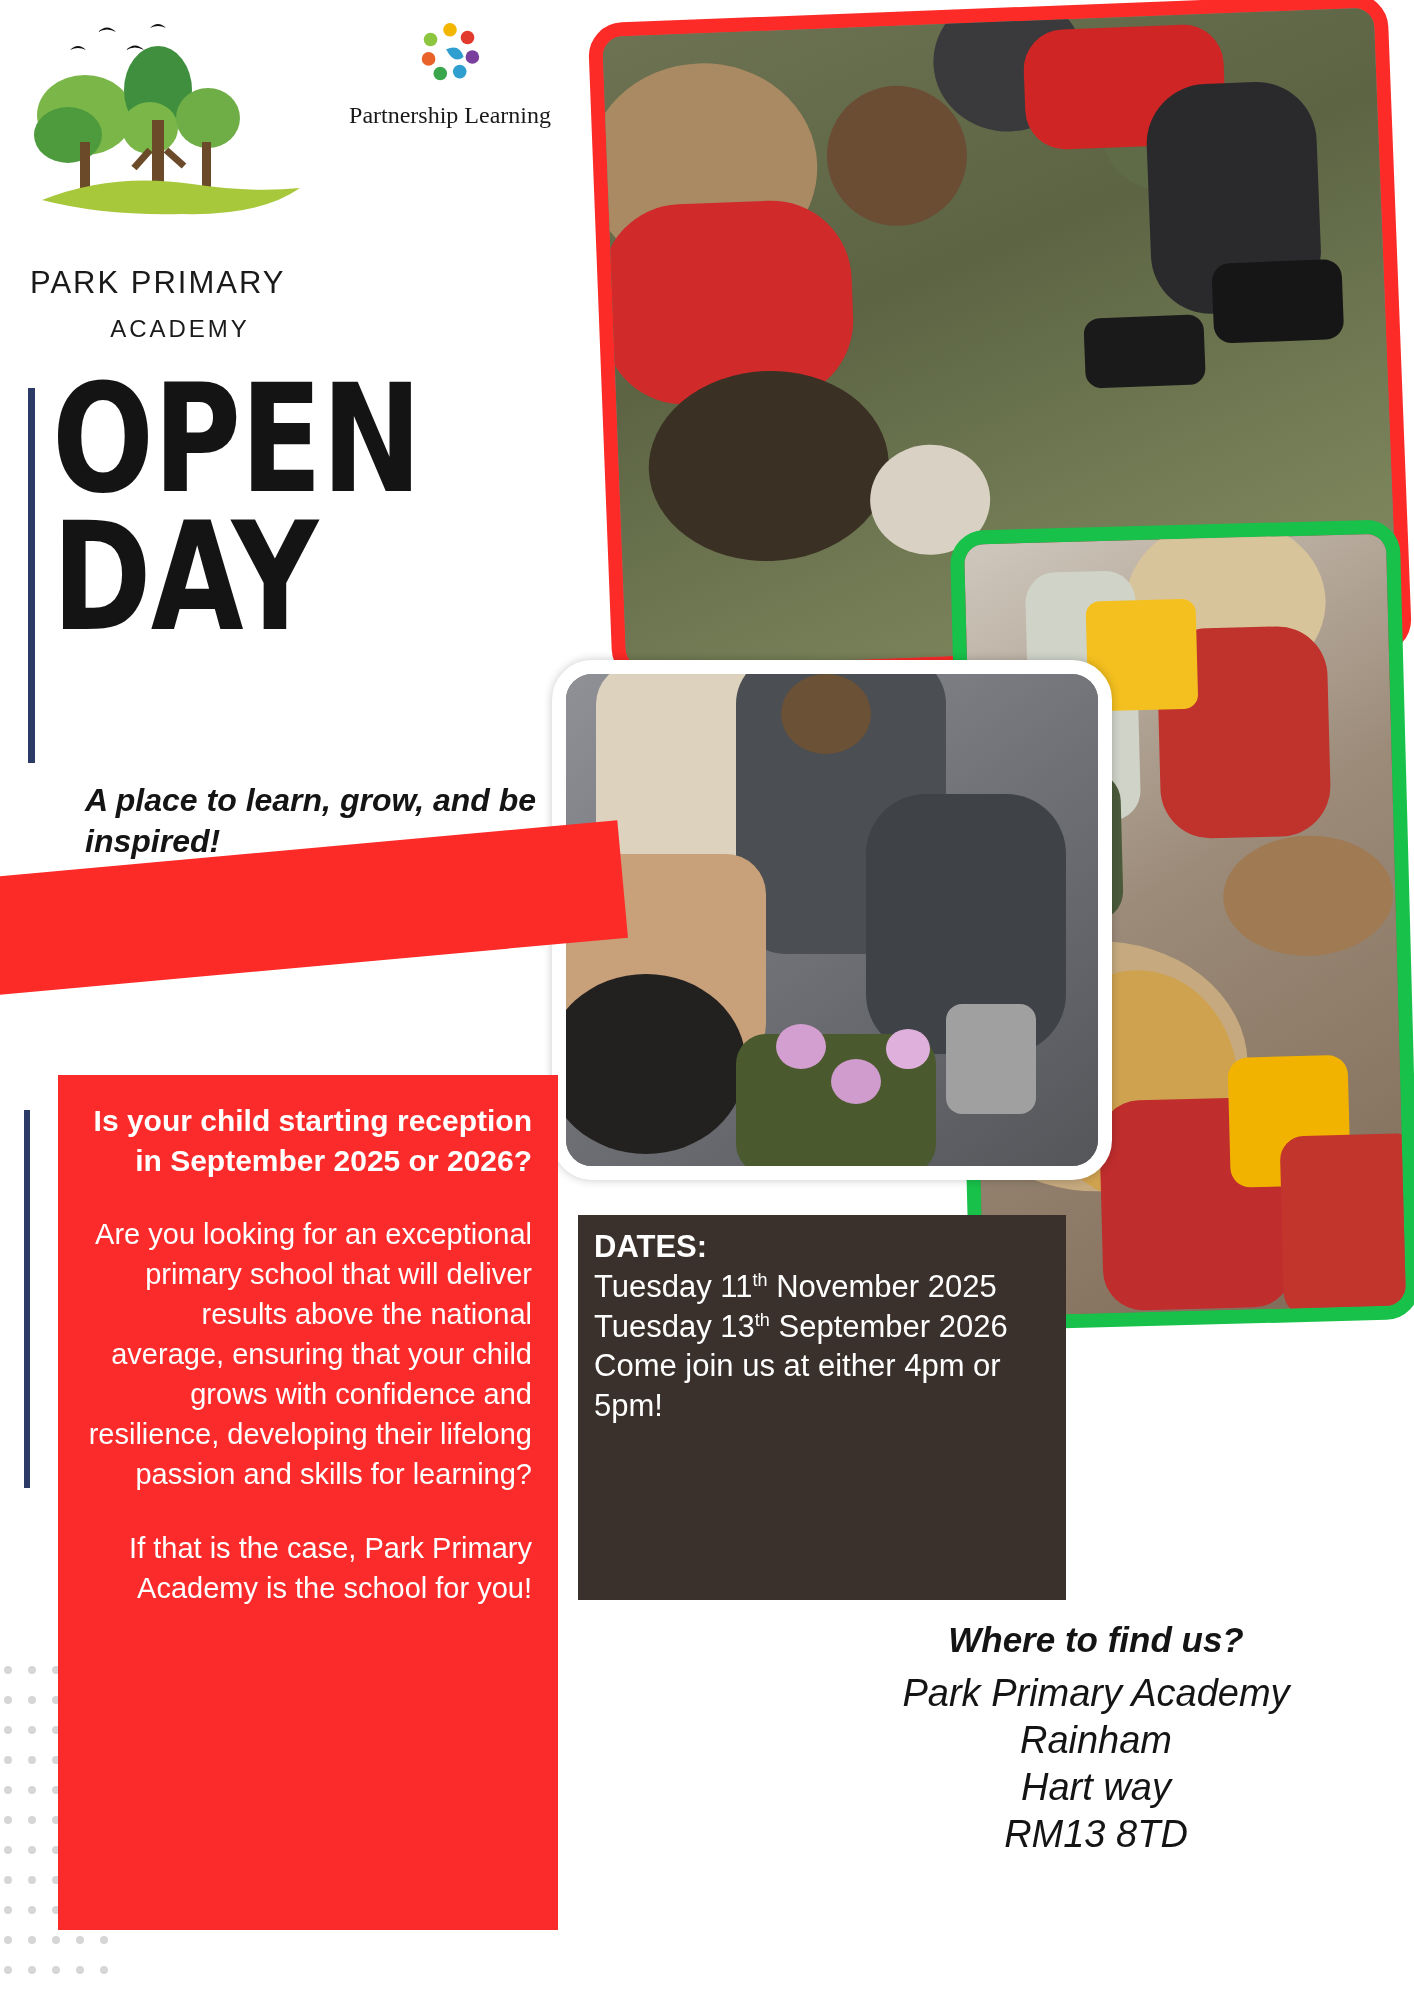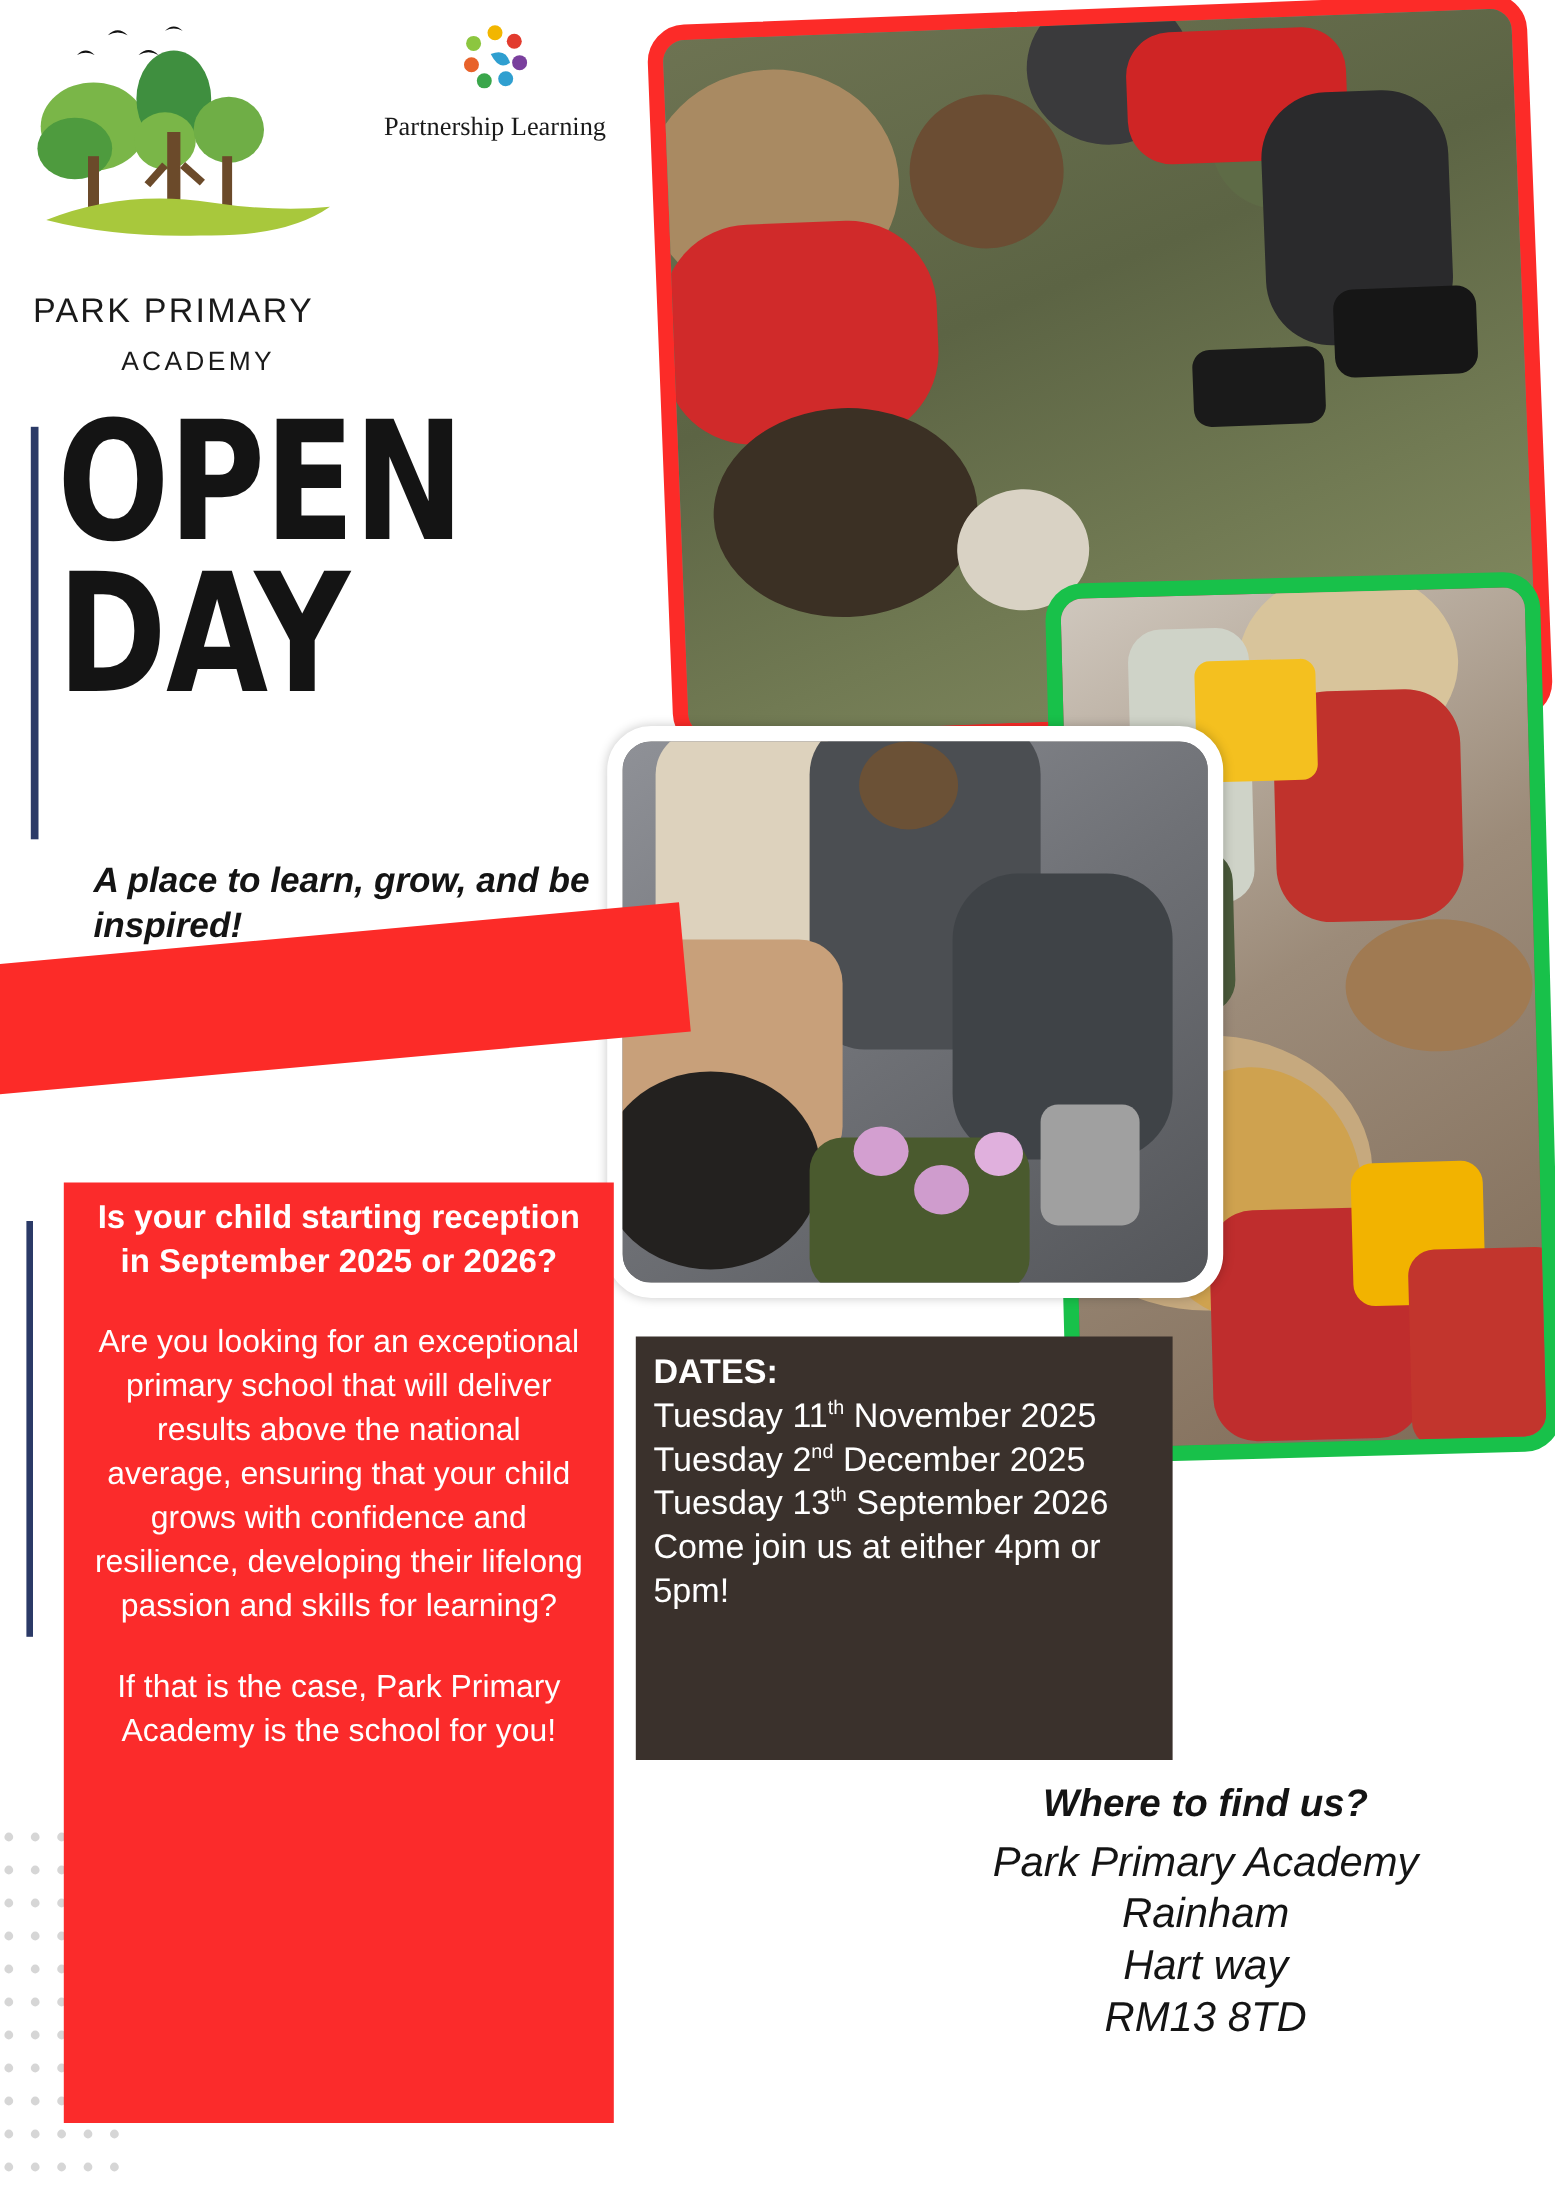--- a/index.html
+++ b/index.html
@@ -114,23 +114,23 @@
   }
 
   
   .red-panel {
     position: absolute;
     left: 58px;
     top: 1075px;
     width: 500px;
     height: 855px;
     background: #fb2b2b;
-    padding: 12px 26px 20px 26px;
+    padding: 26px 26px 20px 26px;
     color: #ffffff;
-    text-align: center;
+    text-align: right;
   }
   .panel-rule {
     position: absolute;
     left: 24px;
     top: 1110px;
     width: 6px;
     height: 378px;
     background: #2b3a67;
   }
   .panel-head {
@@ -427,23 +427,20 @@
   </div>
 
   <div class="dates-panel">
     <div class="dates-title">
       <b>DATES</b><span>:</span>
     </div>
     <div class="dates-line">
       <span>Tuesday 11</span><sup>th</sup><span> November 2025</span>
     </div>
     <div class="dates-line">
-      <span>Tuesday 2</span><sup>nd</sup><span> December 2025</span>
-    </div>
-    <div class="dates-line">
       <span>Tuesday 13</span><sup>th</sup><span> September 2026</span>
     </div>
     <div class="dates-line">Come join us at either 4pm or 5pm!</div>
   </div>
 
   <div class="find-us">
     <div class="find-us-head">Where to find us?</div>
     <div class="find-us-line">Park Primary Academy</div>
     <div class="find-us-line">Rainham</div>
     <div class="find-us-line">Hart way</div>

